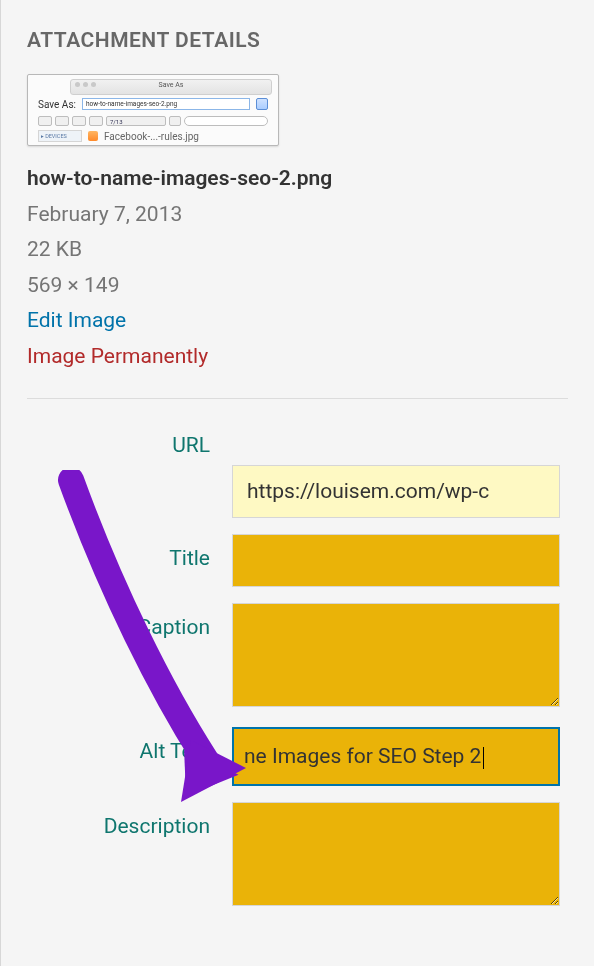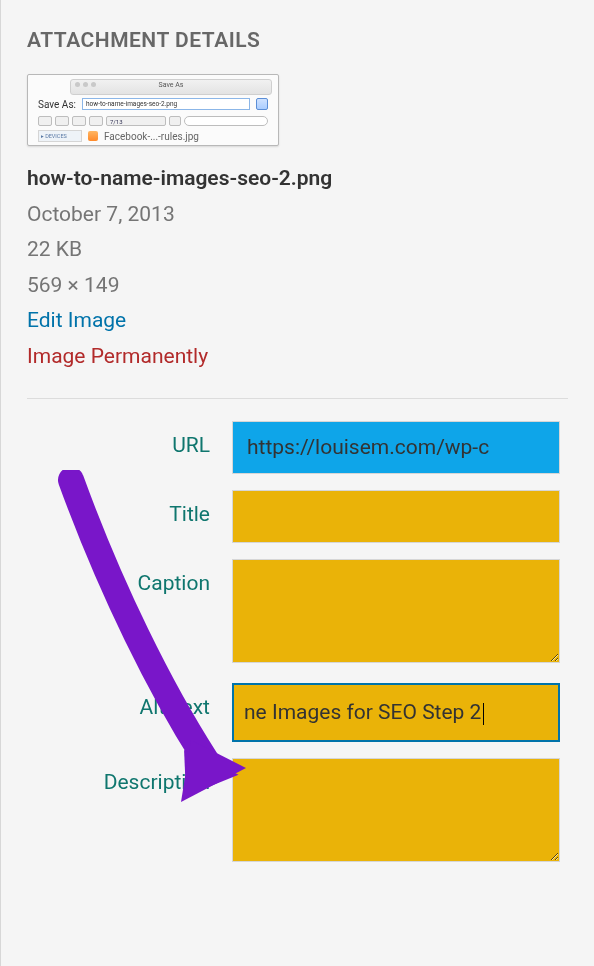--- a/index.html
+++ b/index.html
@@ -104,21 +104,21 @@
   .ctl {
     width: 100%;
     border: 1px solid #d6d6d6;
     background: #eab308;
     font-family: inherit;
     font-size: 21px;
     color: #333;
     padding: 12px 14px;
     line-height: 1.3;
   }
-  .ctl.readonly { background: #0ea5e9; color:#333; }
+  .ctl.readonly { background: #fef9c3; color:#333;margin-top:44px; }
   .ctl.tall { height: 104px; resize: both; }
   .ctl.alt {
     border: 2px solid #0073aa;
     color: #333;
     text-align: left;
     padding: 14px 10px;
   }
   .cursor-bar { display:inline-block; width:1px; height:22px; background:#000; vertical-align:middle; margin-left:2px; }
 
   textarea.ctl { overflow:hidden; }
@@ -161,21 +161,21 @@
     </div>
     <div class="file-row">
       <div class="side">▸ DEVICES</div>
       <div class="icon"></div>
       <div class="fname">Facebook-...-rules.jpg</div>
     </div>
   </div>
 
   <div class="meta">
     <div class="fname">how-to-name-images-seo-2.png</div>
-    <div class="date">October 7, 2013</div>
+    <div class="date">February 7, 2013</div>
     <div class="size">22 KB</div>
     <div class="dims">569 × 149</div>
     <div class="edit">Edit Image</div>
     <div class="delete">Image Permanently</div>
   </div>
 
   <hr class="sep">
 
   <div class="fields">
     <div class="row">

